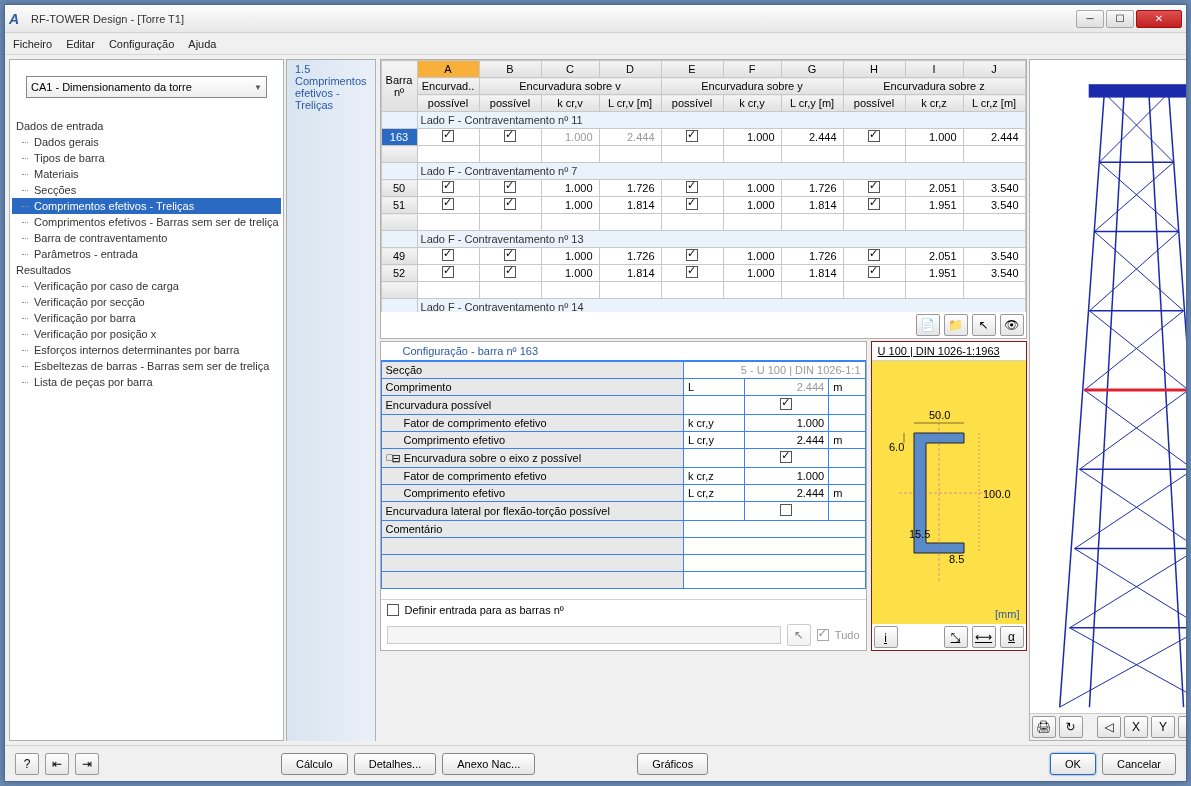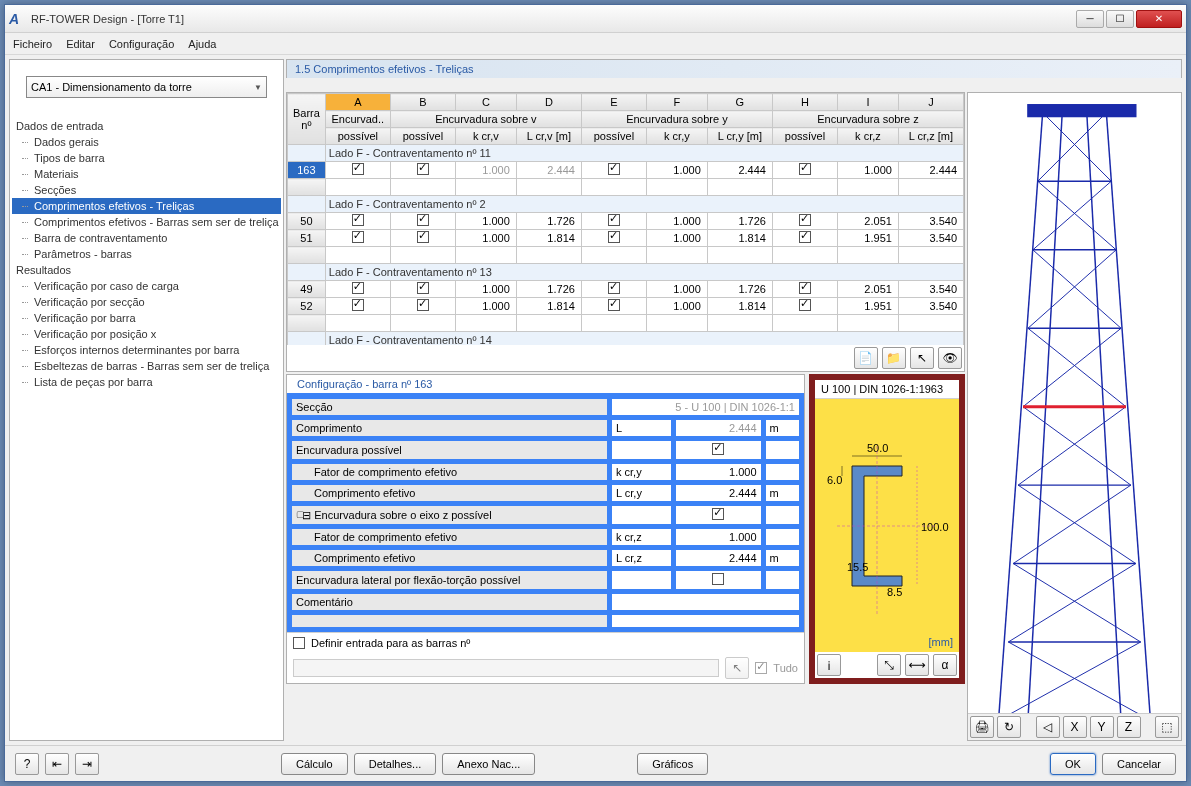--- a/index.html
+++ b/index.html
@@ -15,44 +15,44 @@
 .menubar span { color: #222; }
 .content { flex: 1; display: flex; padding: 4px; gap: 2px; background: #f0f0f0; overflow: hidden; }
 .sidebar { width: 275px; background: #fff; border: 1px solid #b0b0b0; display: flex; flex-direction: column; }
 .combo { height: 22px; border: 1px solid #888; background: linear-gradient(to bottom,#fff,#eee); margin: 16px; display: flex; align-items: center; padding: 0 4px; position: relative; }
 .combo::after { content: "▼"; position: absolute; right: 4px; font-size: 8px; color: #555; }
 .tree { flex: 1; padding: 4px 2px; overflow: auto; }
 .tree .grp { padding: 2px 4px; color: #333; }
 .tree .item { padding: 2px 4px 2px 22px; color: #333; white-space: nowrap; position: relative; }
 .tree .item::before { content: ""; position: absolute; left: 10px; top: 50%; width: 6px; border-top: 1px dotted #999; }
 .tree .item.selected { background: #2a6ac2; color: #fff; }
-.main { flex: 1; display: flex; flex-direction: column; gap: 14px; min-width: 0; }
+.main { flex: 1; display: flex; flex-direction: row; gap: 4px; min-width: 0; }
 .mainrow { display: flex; gap: 2px; flex: 1; min-height: 0; }
 .panel-title { background: linear-gradient(to right, #d8e4f0, #eaf0f8); border: 1px solid #b0b0b0; border-bottom: none; padding: 3px 8px; color: #2a5aa5; }
 .table-wrap { border: 1px solid #b0b0b0; background: #fff; flex: 1; display: flex; flex-direction: column; min-height: 0; }
 .tbl { border-collapse: collapse; width: 100%; table-layout: fixed; }
 .tbl th, .tbl td { border: 1px solid #c8c8c8; padding: 1px 3px; text-align: center; height: 17px; background: #fff; font-size: 11px; overflow: hidden; }
 .tbl th { background: linear-gradient(to bottom,#f5f5f5,#e0e0e0); font-weight: normal; }
 .tbl th.selcol { background: #f7b13a; }
 .tbl .rowhdr { background: linear-gradient(to bottom,#f5f5f5,#e0e0e0); text-align: center; }
 .tbl .rowhdr.sel { background: #2a6ac2; color:#fff; }
 .tbl .grouprow td { background: #eaf2fb; text-align: left; color: #333; }
 .tbl .num { text-align: right; padding-right: 6px; }
 .tbl .dim { color: #999; }
 .chk { display:inline-block; width:12px; height:12px; border:1px solid #555; background:#fff; position:relative; }
 .chk.on::after { content:"✓"; position:absolute; top:-3px; left:0; font-size:11px; }
 .midrow { display: flex; gap: 4px; height: 310px; }
 .config-panel { flex: 1; border: 1px solid #b0b0b0; background: #fff; display: flex; flex-direction: column; }
-.config-panel .hdr { padding: 3px 10px; color: #2a5aa5; border-bottom: 1px solid #3b82f6; }
+.config-panel .hdr { padding: 3px 22px; color: #2a5aa5; border-bottom: 1px solid #3b82f6; }
 .prop-tbl { width: 100%; border-collapse: collapse; }
-.prop-tbl td { border: 5px solid #3b82f6; padding: 2px 4px; height: 17px; background:#fff; }
+.prop-tbl td { border: 1px solid #3b82f6; padding: 2px 4px; height: 17px; background:#fff; }
 .prop-tbl td:first-child { background: #e8e8e8; }
 .prop-tbl .sub td:first-child { padding-left: 22px; position:relative; }
 .prop-tbl .exp td:first-child::before { content:"▢"; position:absolute; left:4px; font-size:9px; color:#555; }
-.section-panel { width: 156px; border: 6px solid #7f1d1d; background: #fff; display:flex; flex-direction:column; }
+.section-panel { width: 156px; border: 1px solid #7f1d1d; background: #fff; display:flex; flex-direction:column;text-decoration:underline; }
 .section-panel .hdr { padding: 3px 6px; border-bottom: 1px solid #d0d0d0; }
 .section-draw { flex:1; background: #fde047; display:flex; align-items:center; justify-content:center; position:relative; }
 .viewer { width: 215px; border: 1px solid #b0b0b0; background: #fff; position: relative; }
 .toolbar-bottom { display:flex; gap:4px; padding:2px; justify-content:flex-end; }
 .iconbtn { width:24px; height:22px; border:1px solid #999; background: linear-gradient(to bottom,#fff,#e5e5e5); border-radius:2px; display:flex;align-items:center;justify-content:center; font-size:12px; }
 .footer { height: 36px; background: #f0f0f0; border-top: 1px solid #d0d0d0; display:flex; align-items:center; padding: 0 10px; gap:6px; }
 .btn { height: 22px; padding: 0 14px; border:1px solid #888; background: linear-gradient(to bottom,#fff,#e5e5e5); border-radius:3px; }
 .btn.primary { border-color: #2a6ac2; box-shadow: 0 0 2px #2a6ac2; margin-left: 36px; }
 .check-row { display:flex; align-items:center; gap:6px; padding:4px 6px; border-top:1px solid #d0d0d0; }
 .tower-svg { width:100%; height:100%; }
@@ -86,21 +86,21 @@
         </div>
       <div class="tree">
         <div class="grp">Dados de entrada</div>
         <div class="item">Dados gerais</div>
         <div class="item">Tipos de barra</div>
         <div class="item">Materiais</div>
         <div class="item">Secções</div>
         <div class="item selected">Comprimentos efetivos - Treliças</div>
         <div class="item">Comprimentos efetivos - Barras sem ser de treliça</div>
         <div class="item">Barra de contraventamento</div>
-        <div class="item">Parâmetros - barras</div>
+        <div class="item">Parâmetros - entrada</div>
         <div class="grp">Resultados</div>
         <div class="item">Verificação por caso de carga</div>
         <div class="item">Verificação por secção</div>
         <div class="item">Verificação por barra</div>
         <div class="item">Verificação por posição x</div>
         <div class="item">Esforços internos determinantes por barra</div>
         <div class="item">Esbeltezas de barras - Barras sem ser de treliça</div>
         <div class="item">Lista de peças por barra</div>
       </div>
     </div>
@@ -183,21 +183,21 @@
                       <td></td>
                       <td></td>
                       <td></td>
                       <td></td>
                       <td></td>
                       <td></td>
                       <td></td>
                     </tr>
                     <tr class="grouprow">
                       <td class="rowhdr"></td>
-                      <td colspan="10">Lado F - Contraventamento nº 2</td>
+                      <td colspan="10">Lado F - Contraventamento nº 7</td>
                     </tr>
                     <tr>
                       <td class="rowhdr">50</td>
                       <td><span class="chk on"></span></td>
                       <td><span class="chk on"></span></td>
                       <td class="num">1.000</td>
                       <td class="num">1.726</td>
                       <td><span class="chk on"></span></td>
                       <td class="num">1.000</td>
                       <td class="num">1.726</td>

